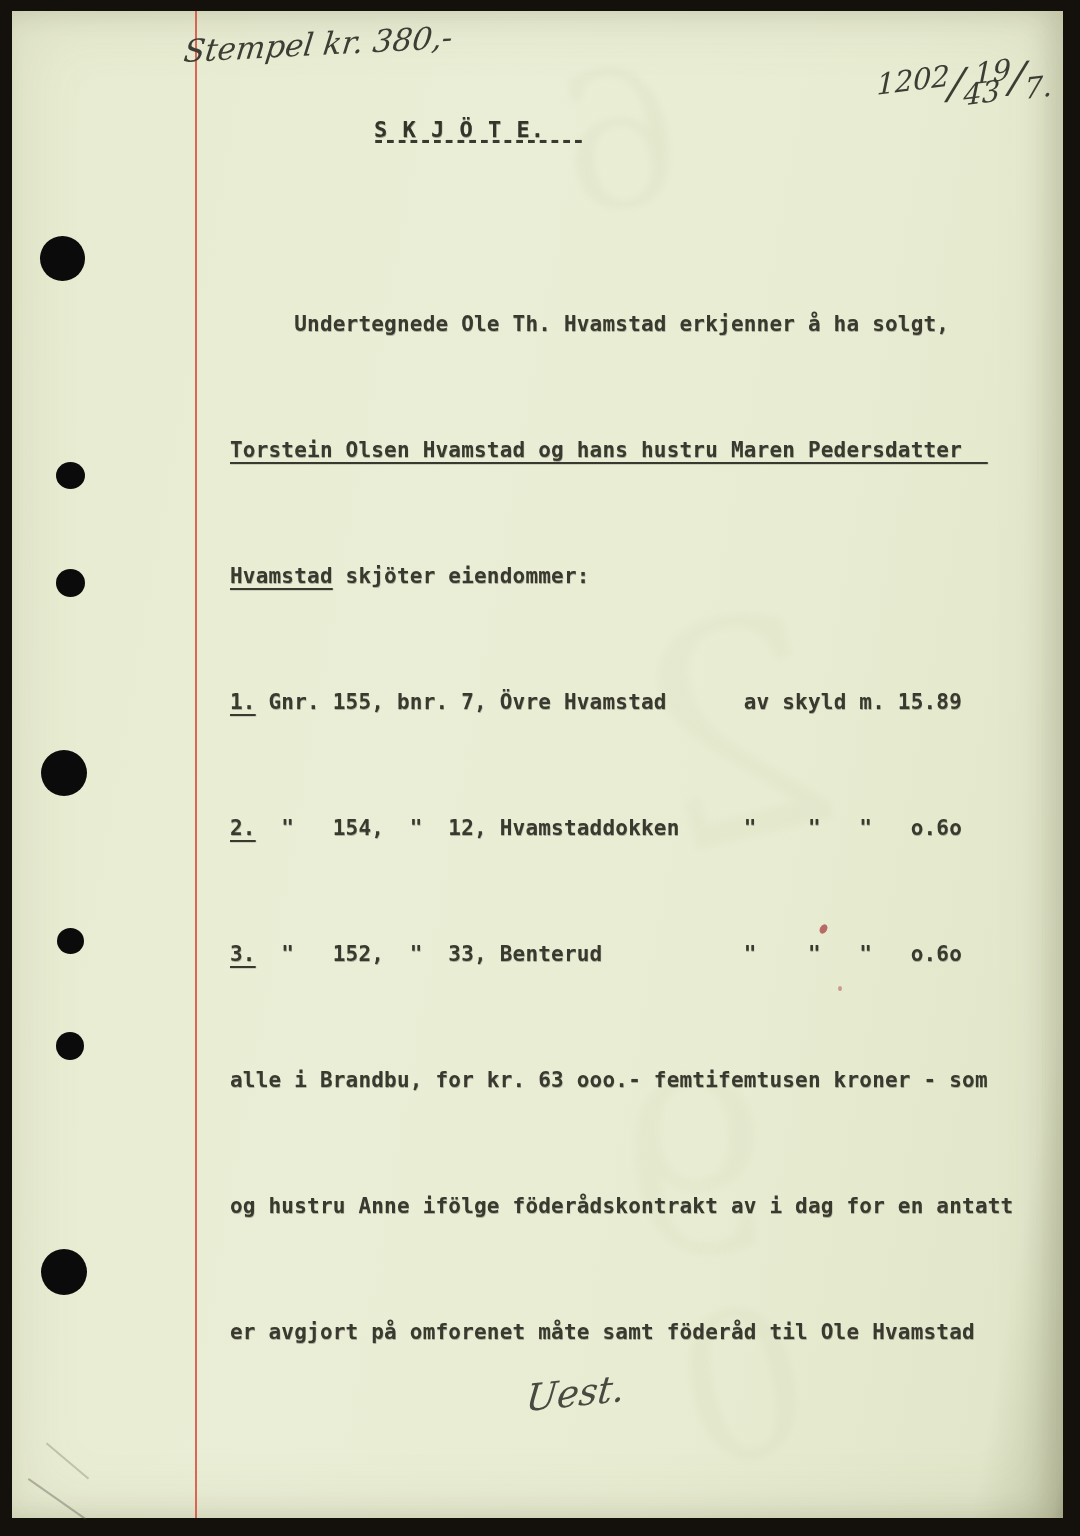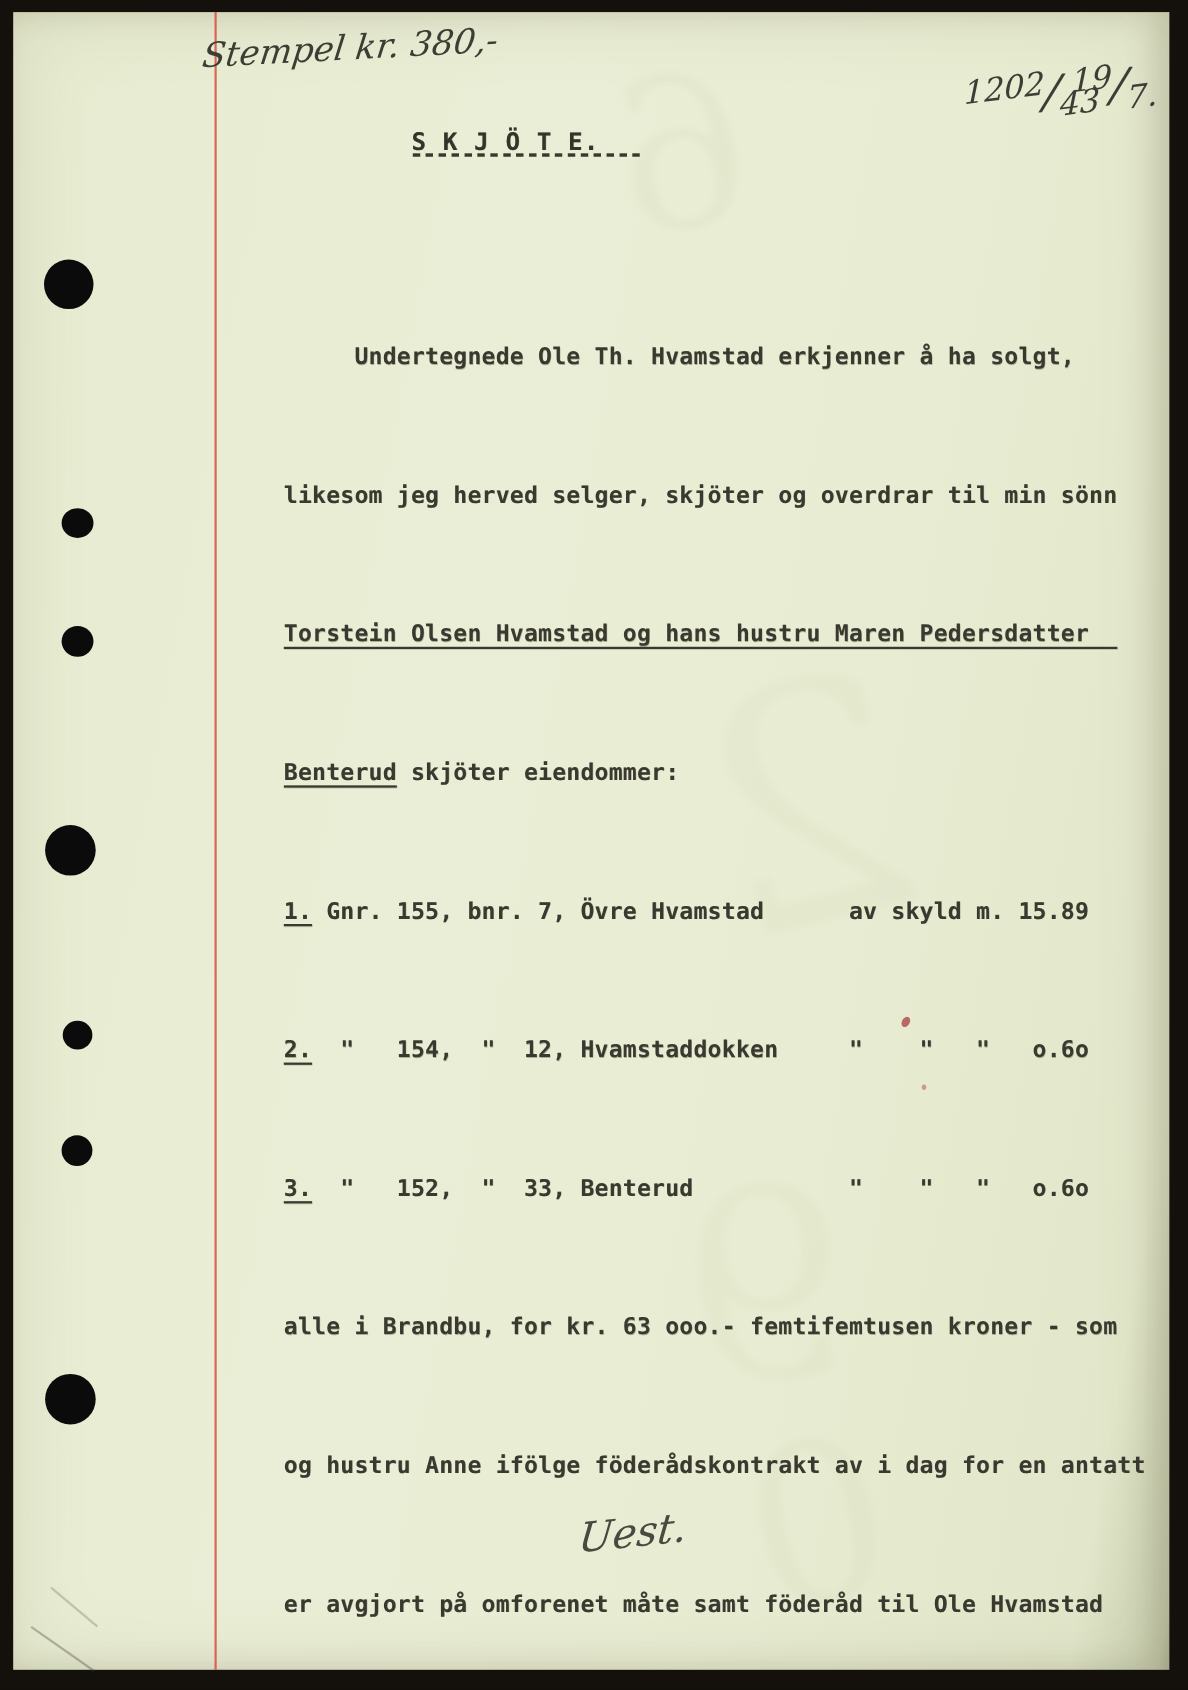--- a/index.html
+++ b/index.html
@@ -28,21 +28,21 @@
   .hole.h7{left:41px;top:1249px;width:46px;height:46px;}
 
   .typed{
     position:absolute;left:230px;top:219px;width:800px;
     font-family:"DejaVu Sans Mono",monospace;
     font-size:21px;line-height:42px;font-weight:bold;
     color:#3a392f;white-space:pre;letter-spacing:.2px;
     text-shadow:.4px .5px 0 rgba(58,57,47,.35);
   }
   .typed .u{text-decoration:underline;text-decoration-thickness:2px;text-underline-offset:5px;}
-  .line{height:42px;margin-left:28px;}
+  .line{height:42px;}
 
   .title{
     position:absolute;left:374px;top:109px;
     font-size:22px;font-weight:bold;letter-spacing:1px;
     color:#35342b;white-space:pre;
     text-shadow:.4px .5px 0 rgba(53,52,43,.4);
   }
   .title-dashes{
     position:absolute;left:372px;top:128px;
     font-size:22px;font-weight:bold;letter-spacing:-1.5px;
@@ -118,23 +118,22 @@
 
 <div class="hand datenote">
   <span class="frac-top">19</span><span class="frac-slash">/</span><span class="frac-bot">7.</span>
 </div>
 
 <div class="typed title">S K J Ö T E.</div>
 <div class="title-dashes">------------------</div>
 
 <div class="typed">
   <div class="line">     Undertegnede Ole Th. Hvamstad erkjenner å ha solgt,</div>
-  <div class="line">likesom jeg herved selger, skjöter og overdrar til min sönn</div>
   <div class="line"><span class="u">Torstein Olsen Hvamstad og hans hustru Maren Pedersdatter  </span></div>
-  <div class="line"><span class="u">Benterud</span><span> skjöter eiendommer:</span></div>
+  <div class="line"><span class="u">Hvamstad</span><span> skjöter eiendommer:</span></div>
   <div class="line"><span class="u">1.</span><span> Gnr. 155, bnr. 7, Övre Hvamstad      av skyld m. 15.89</span></div>
   <div class="line"><span class="u">2.</span><span>  "   154,  "  12, Hvamstaddokken     "    "   "   o.6o</span></div>
   <div class="line"><span class="u">3.</span><span>  "   152,  "  33, Benterud           "    "   "   o.6o</span></div>
   <div class="line">alle i Brandbu, for kr. 63 ooo.- femtifemtusen kroner - som</div>
   <div class="line">og hustru Anne ifölge föderådskontrakt av i dag for en antatt</div>
   <div class="line">er avgjort på omforenet måte samt föderåd til Ole Hvamstad</div>
   
   
   
   

